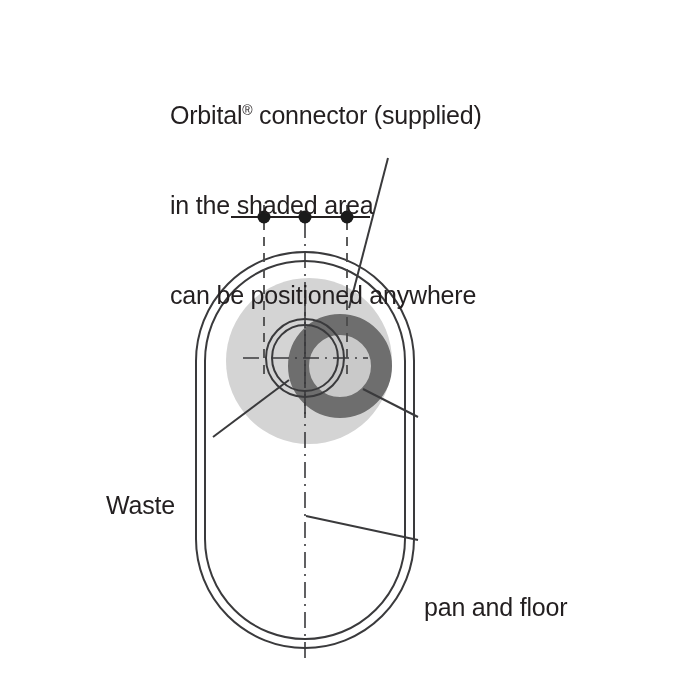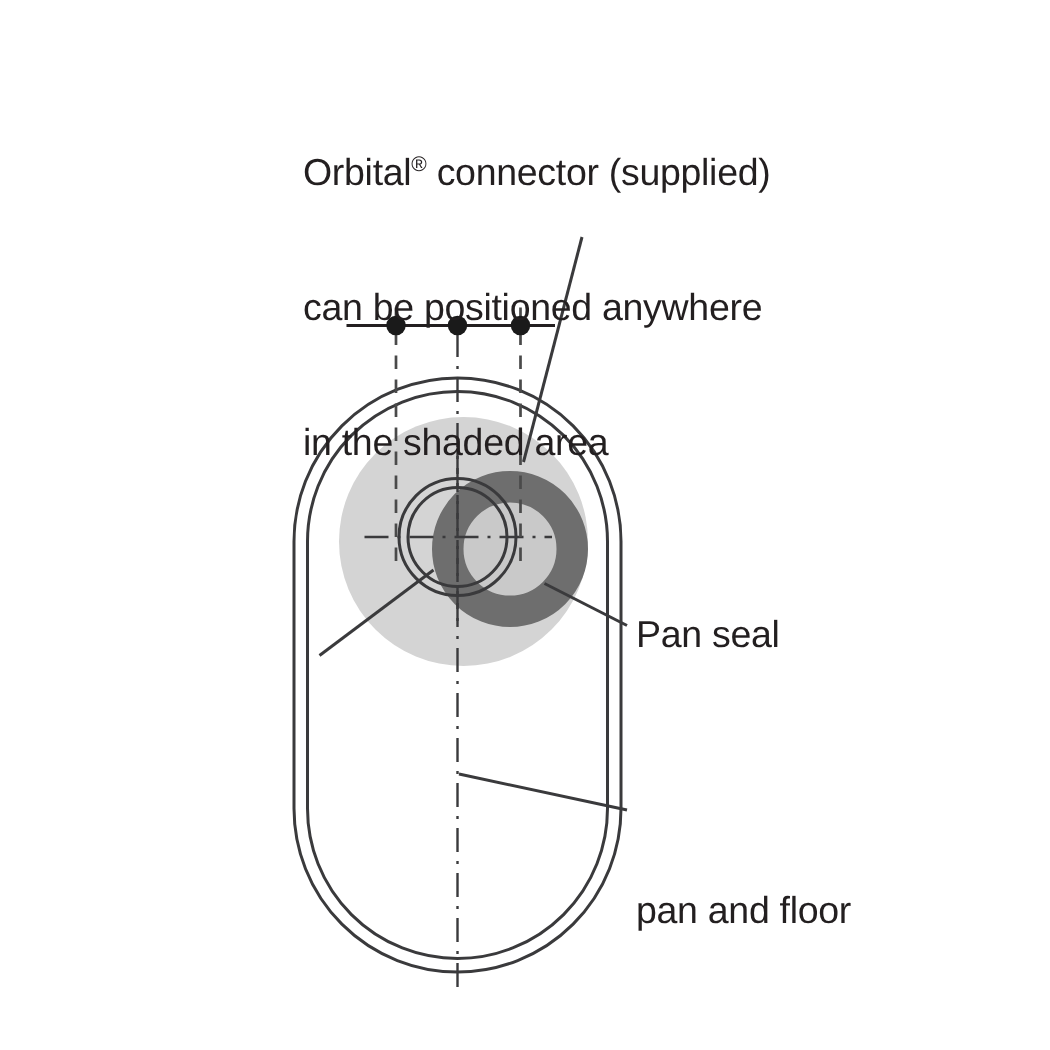--- a/index.html
+++ b/index.html
@@ -32,21 +32,20 @@
     color: #231f20;
     font-family: "Liberation Sans", sans-serif;
     font-size: 25px;
     line-height: 30px;
     white-space: pre;
     letter-spacing: -0.2px;
   }
   #note-block {
     left: 170px;
     top: 40px;
-    margin-left: 32px;
   }
   #note-block .note-line { display: block; }
   #note-block sup {
     font-size: 14px;
     vertical-align: super;
     line-height: 0;
   }
   #dim-label {
     left: 157px;
     top: 203px;
@@ -119,28 +118,28 @@
 
       <line x1="363" y1="389" x2="418" y2="417" stroke="#3a3a3c" stroke-width="2"></line>
 
       <line x1="306" y1="516" x2="418" y2="540" stroke="#3a3a3c" stroke-width="2"></line>
     </g>
 
   </svg>
 
   <div class="dia-text" id="note-block">
     <span class="note-line"><span>Orbital</span><sup>®</sup><span> connector (supplied)</span></span>
+    <span class="note-line">in the shaded area</span>
     <span class="note-line">can be positioned anywhere</span>
-    <span class="note-line">in the shaded area</span>
   </div>
 
 
   <div class="dia-text" id="waste-label">
+    <span>Waste</span>
   </div>
 
-  <div class="dia-text" id="panseal-label">Pan seal</div>
 
   <div class="dia-text" id="centreline-label">
     <span>pan and floor</span>
     
   </div>
 
 </div>
 
 </body></html>

